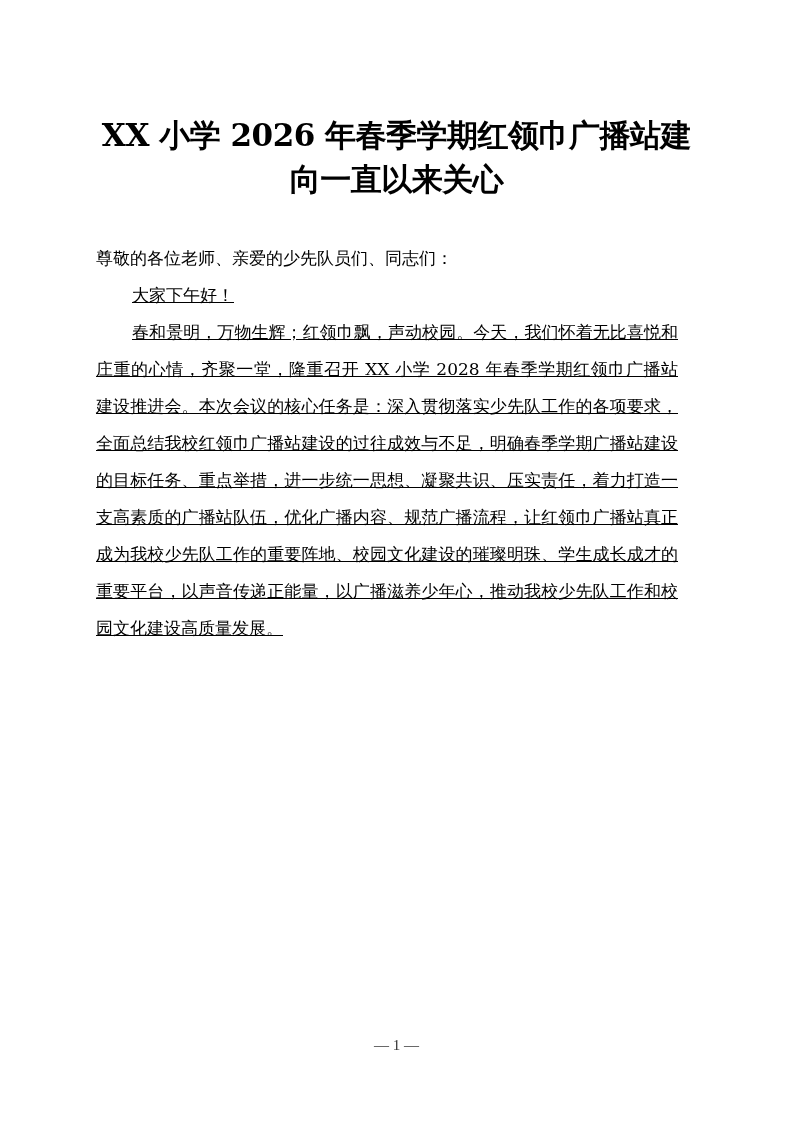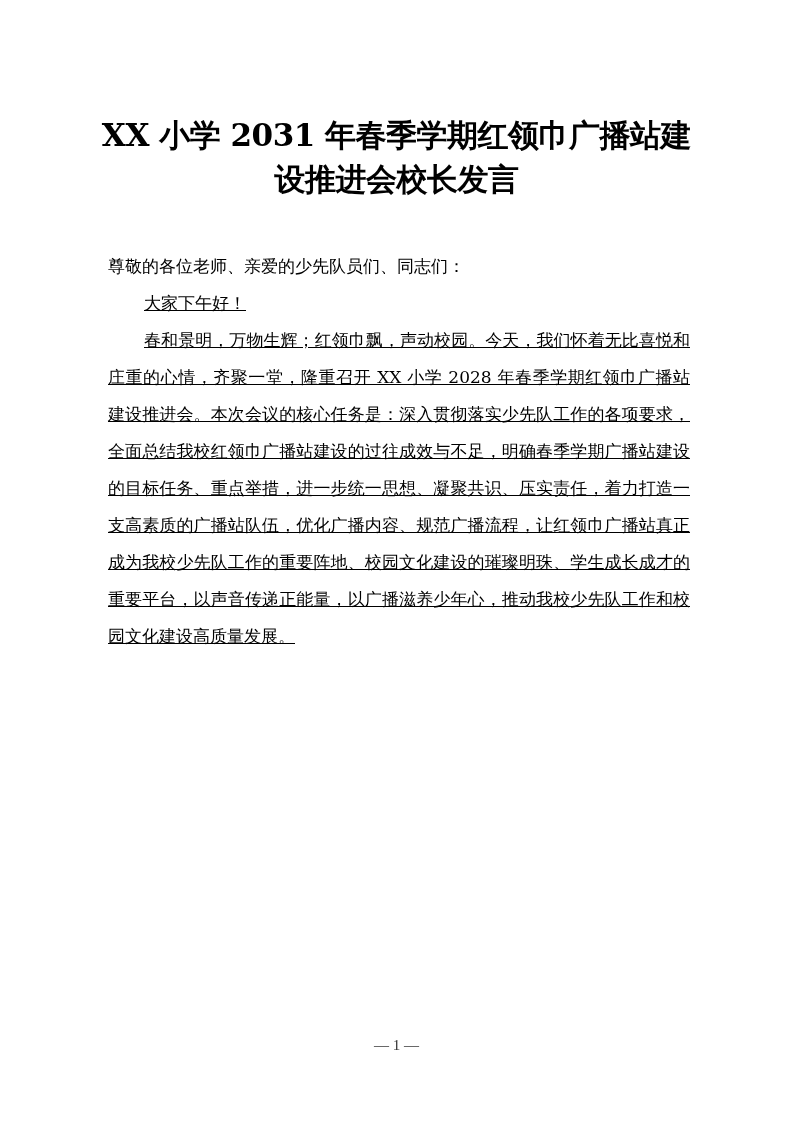--- a/index.html
+++ b/index.html
@@ -30,27 +30,26 @@
       font-family: "DejaVu Serif", "Liberation Serif", serif;
       font-weight: bold;
       font-size: 31px;
       line-height: 44px;
       letter-spacing: -0.5px;
       margin: 0;
     }
     .title span { display: block; white-space: nowrap; }
     .body-text {
       position: absolute;
-      left: 108px;
+      left: 96px;
       top: 240px;
       width: 582px;
       font-family: "DejaVu Serif", "Liberation Serif", serif;
       font-size: 17px;
       line-height: 37px;
-      margin-top: 8px;
     }
     .body-text p {
       margin: 0;
       text-align: justify;
       text-align-last: left;
     }
     .body-text p.indent { text-indent: 36px; text-decoration: underline; }
     .page-number {
       position: absolute;
       left: 0;
@@ -60,22 +59,22 @@
       font-family: "Liberation Serif", serif;
       font-size: 15px;
       color: #333333;
     }
   </style>
 </head>
 <body>
 
 <div class="page">
   <h1 class="title">
-    <span>XX 小学 2031 年春季学期红领巾广播站建</span>
-    <span>设推进会校长发言</span>
+    <span>XX 小学 2026 年春季学期红领巾广播站建</span>
+    <span>向一直以来关心</span>
   </h1>
 
   <div class="body-text">
     <p>尊敬的各位老师、亲爱的少先队员们、同志们：</p>
     <p class="indent">大家下午好！</p>
     <p class="indent">春和景明，万物生辉；红领巾飘，声动校园。今天，我们怀着无比喜悦和庄重的心情，齐聚一堂，隆重召开 XX 小学 2028 年春季学期红领巾广播站建设推进会。本次会议的核心任务是：深入贯彻落实少先队工作的各项要求，全面总结我校红领巾广播站建设的过往成效与不足，明确春季学期广播站建设的目标任务、重点举措，进一步统一思想、凝聚共识、压实责任，着力打造一支高素质的广播站队伍，优化广播内容、规范广播流程，让红领巾广播站真正成为我校少先队工作的重要阵地、校园文化建设的璀璨明珠、学生成长成才的重要平台，以声音传递正能量，以广播滋养少年心，推动我校少先队工作和校园文化建设高质量发展。</p>
   </div>
 
   <div class="page-number">— 1 —</div>
 </div>

